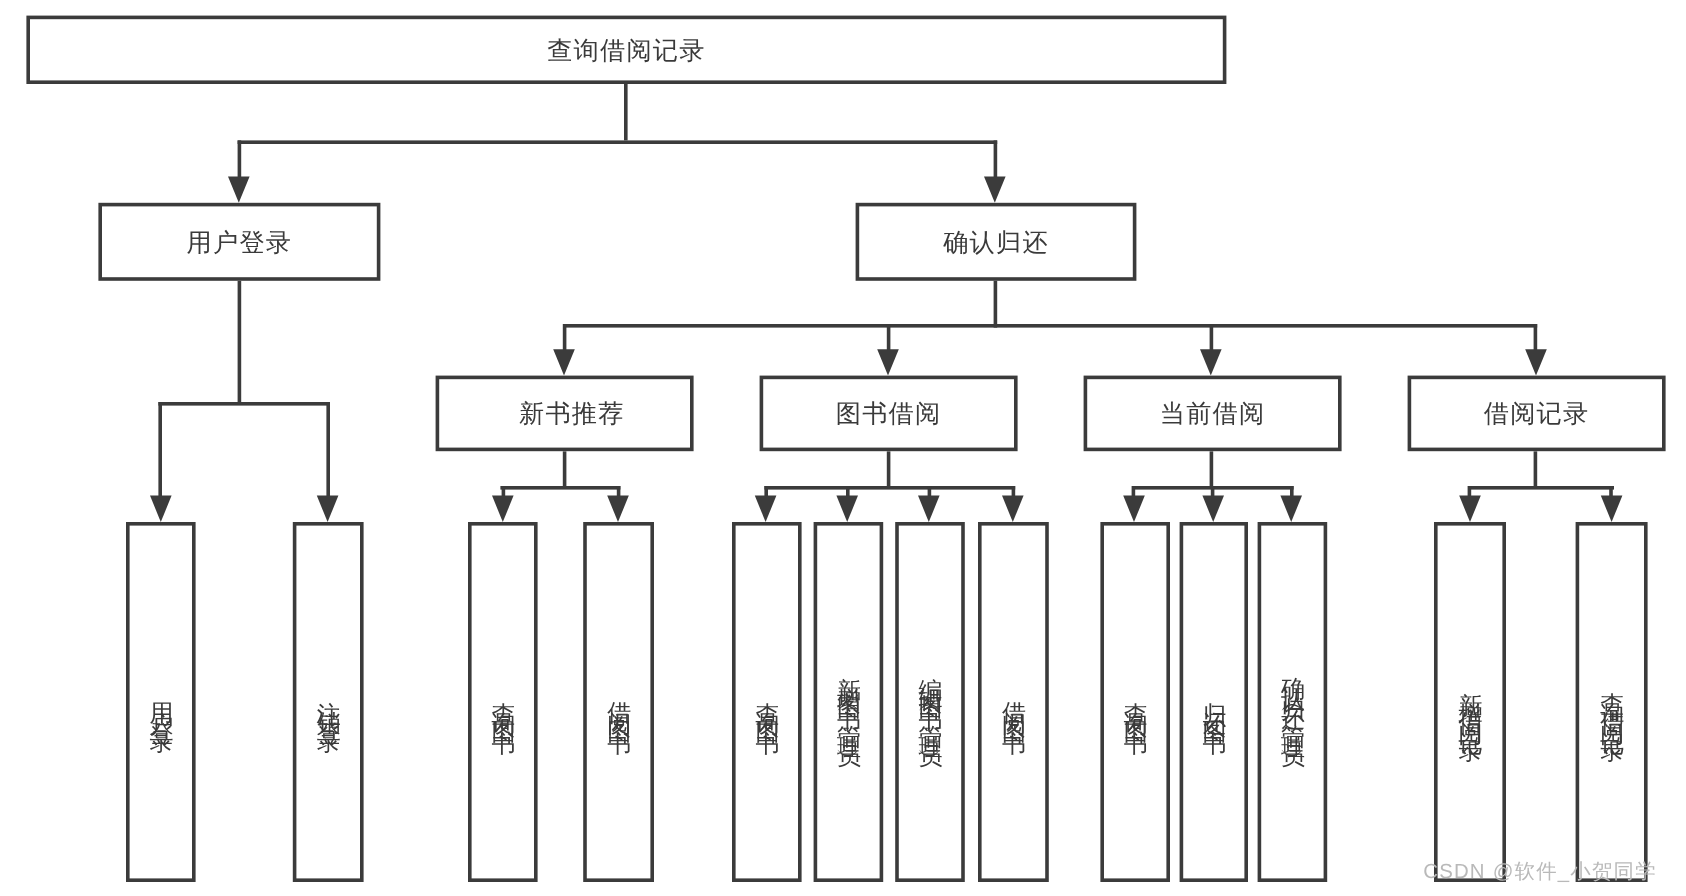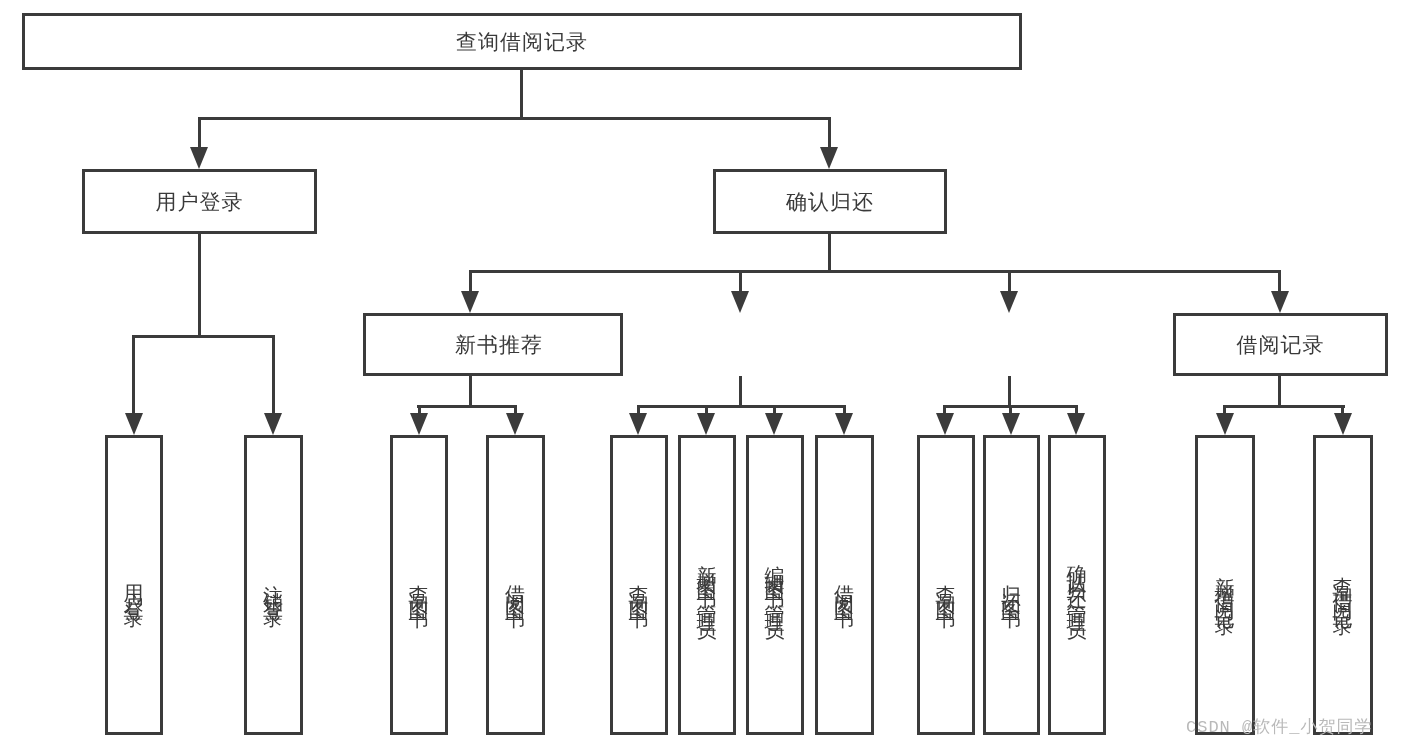--- a/index.html
+++ b/index.html
@@ -64,41 +64,46 @@
     border-top: 22px solid #3b3b3b;
     z-index: 1;
   }
   .watermark {
     position: absolute;
     font-size: 17px;
     color: #b9b9b9;
     letter-spacing: 1px;
     z-index: 5;
     white-space: nowrap;
-    font-family: Liberation Mono, monospace;
   }
 </style>
 </head>
 <body>
 
 <div id="stage">
 
   <div class="hbox" style="left:22px; top:13px; width:1000px; height:57px;">
     <span>查询借阅记录</span>
   </div>
 
   <div class="hbox" style="left:82px; top:169px; width:235px; height:65px;">
     <span>用户登录</span>
   </div>
   <div class="hbox" style="left:713px; top:169px; width:234px; height:65px;">
     <span>确认归还</span>
   </div>
 
-  <div class="hbox" style="left:363px; top:313px; width:260px; height:63px;padding-left:12px;">
+  <div class="hbox" style="left:363px; top:313px; width:215px; height:63px;padding-left:12px;">
     <span>新书推荐</span>
+  </div>
+  <div class="hbox" style="left:633px; top:313px; width:215px; height:63px;">
+    <span>图书借阅</span>
+  </div>
+  <div class="hbox" style="left:903px; top:313px; width:215px; height:63px;">
+    <span>当前借阅</span>
   </div>
   <div class="hbox" style="left:1173px; top:313px; width:215px; height:63px;">
     <span>借阅记录</span>
   </div>
 
   <div class="vbox" style="left:105px; top:435px; width:58px; height:300px;">
     <span class="vtext">用户登录</span>
   </div>
   <div class="vbox" style="left:244px; top:435px; width:59px; height:300px;">
     <span class="vtext">注销登录</span>

